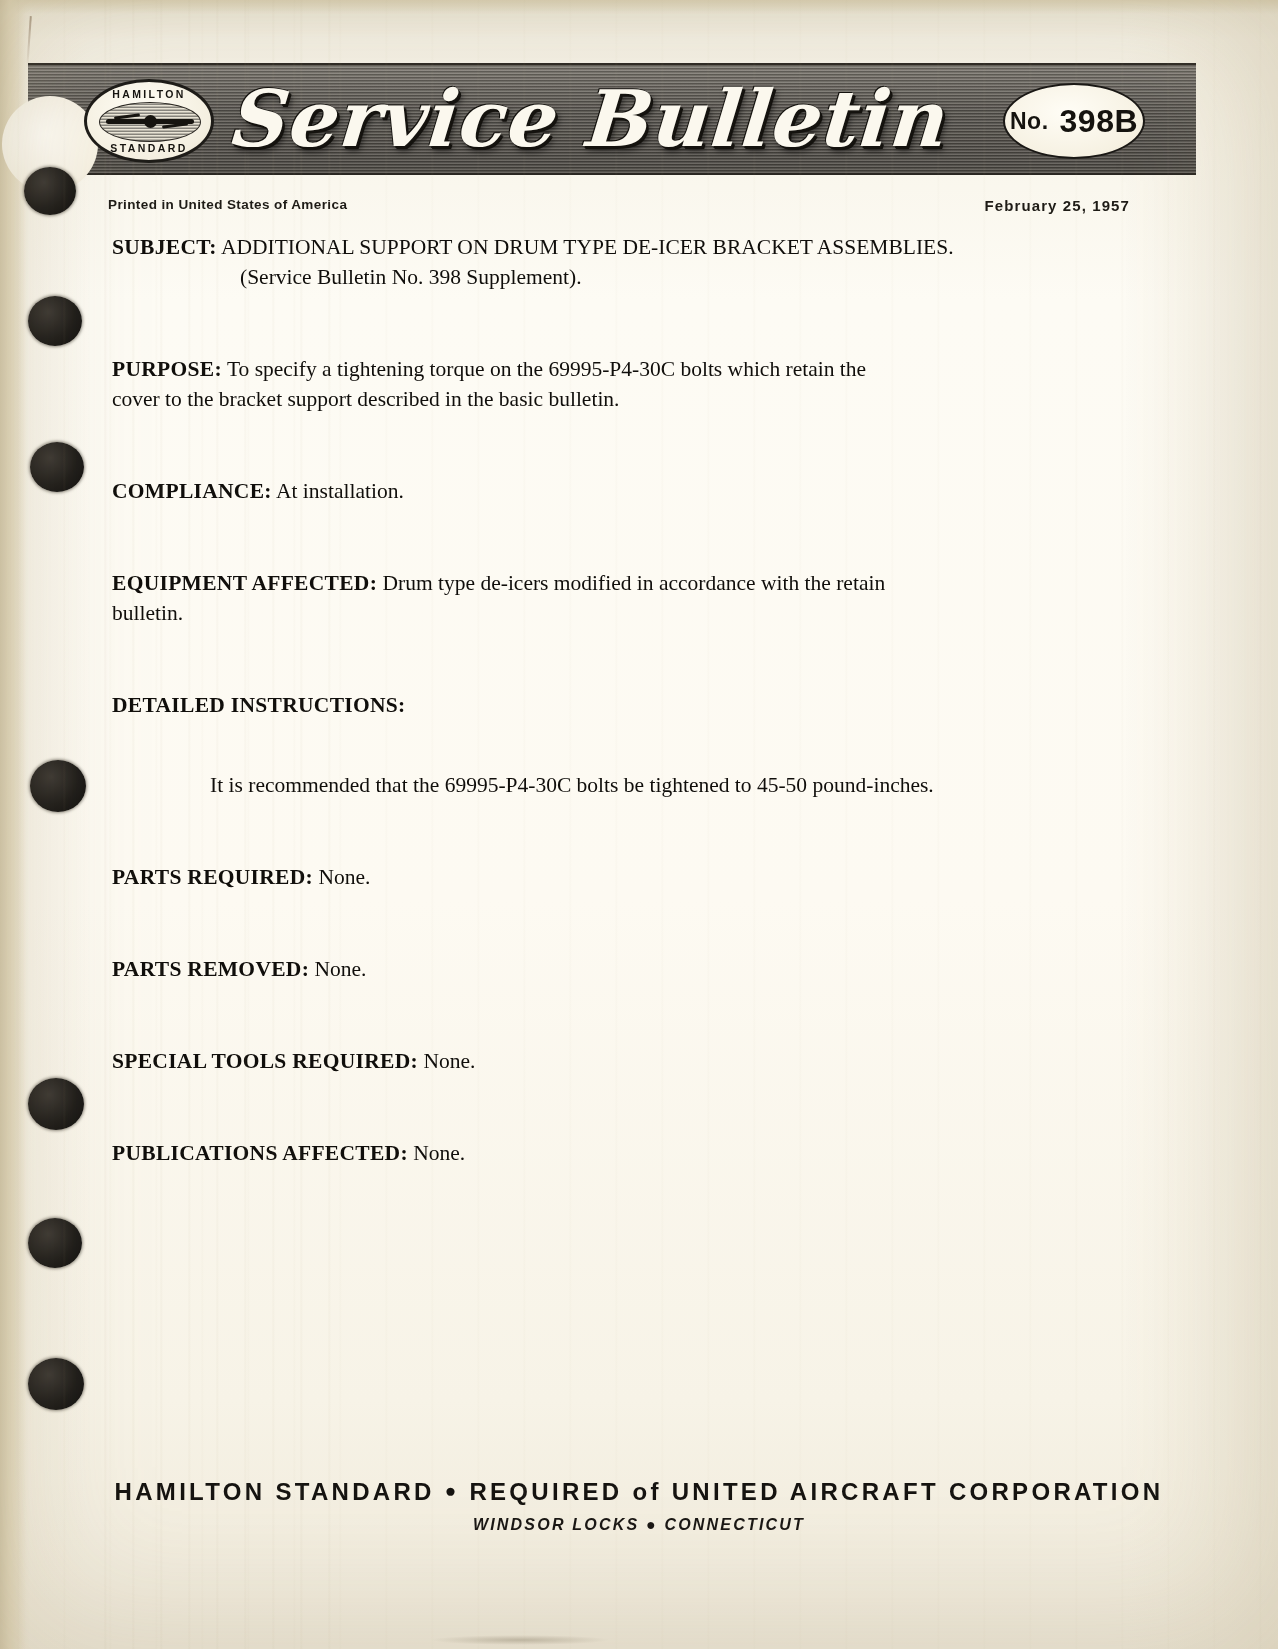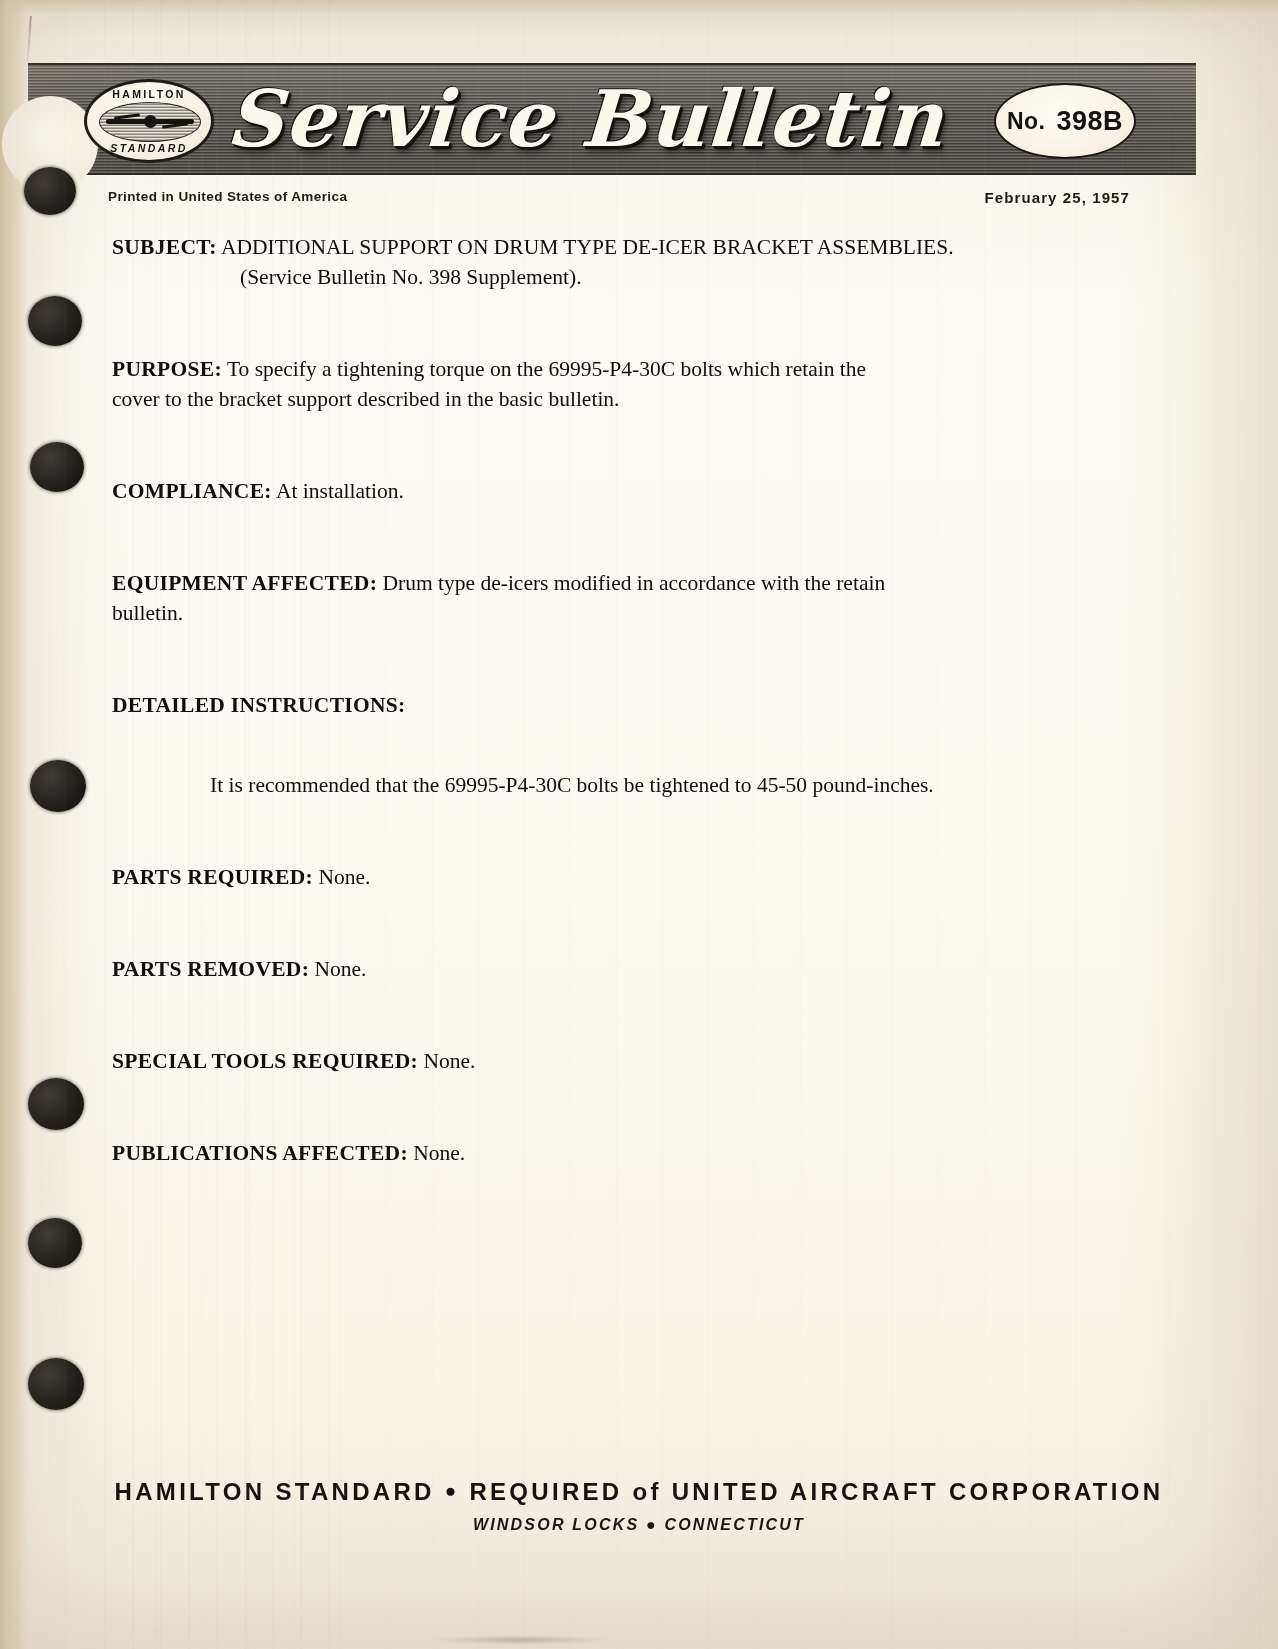--- a/index.html
+++ b/index.html
@@ -100,21 +100,21 @@
     background:radial-gradient(ellipse at 45% 38%,#fffdf5 0%,#f4efe0 70%,#e3dbc4 100%);
     border:3px solid #1e1c18;
     z-index:3;
   }
   .badge .bt,.badge .bb{
     position:absolute;left:0;width:124px;text-align:center;
     font-family:"Liberation Sans", sans-serif;
     font-weight:700;font-size:10.5px;letter-spacing:2.4px;color:#15130f;
   }
   .badge .bt{top:6px;}
-  .badge .bb{bottom:6px;font-style:italic;}
+  .badge .bb{bottom:6px;}
   .badge .inner{
     position:absolute;left:12px;top:20px;width:100px;height:38px;border-radius:50%;
     background:repeating-linear-gradient(0deg,
       rgba(40,38,33,.55) 0px,rgba(40,38,33,.55) 1px,
       rgba(230,225,210,.9) 2px,rgba(230,225,210,.9) 3px);
     border:1.5px solid #2a2722;
     overflow:hidden;
   }
   .badge .prop{
     position:absolute;left:6px;top:16px;width:88px;height:5px;
@@ -140,35 +140,35 @@
     text-shadow:
       2px 2px 0 #15130f, 3px 3px 0 #15130f,
       4px 5px 6px rgba(0,0,0,.55),
       -1px -1px 0 #15130f;
     transform:skewX(-6deg);
     white-space:nowrap;
     z-index:2;
   }
   
   .numoval{
-    position:absolute;right:60px;top:18px;width:138px;height:72px;border-radius:50%;
+    position:absolute;right:51px;top:18px;width:138px;height:72px;border-radius:50%;
     background:radial-gradient(ellipse at 45% 38%,#fffdf6 0%,#f6f1e2 70%,#e6ddc6 100%);
     border:2.5px solid #1a1815;
     display:flex;align-items:center;justify-content:center;
     z-index:3;
   }
   .numoval span{
     font-family:"Liberation Sans", sans-serif;
-    font-weight:700;font-size:27px;color:#15130f;letter-spacing:.5px;
+    font-weight:700;font-size:32px;color:#15130f;letter-spacing:.5px;
     white-space:nowrap;
   }
   .numoval .nlab{font-size:23px;margin-right:11px;}
   
   .meta{
-    position:absolute;top:189px;
+    position:absolute;top:197px;
     font-family:"Liberation Sans", sans-serif;
     font-weight:700;font-size:13.5px;color:#1e1b16;
     letter-spacing:.4px;
     text-align:right;
   }
   .meta.left{left:108px;}
   .meta.right{right:148px;font-size:15px;letter-spacing:1.1px;}
   
   #body{
     position:absolute;left:112px;top:232px;width:1002px;

